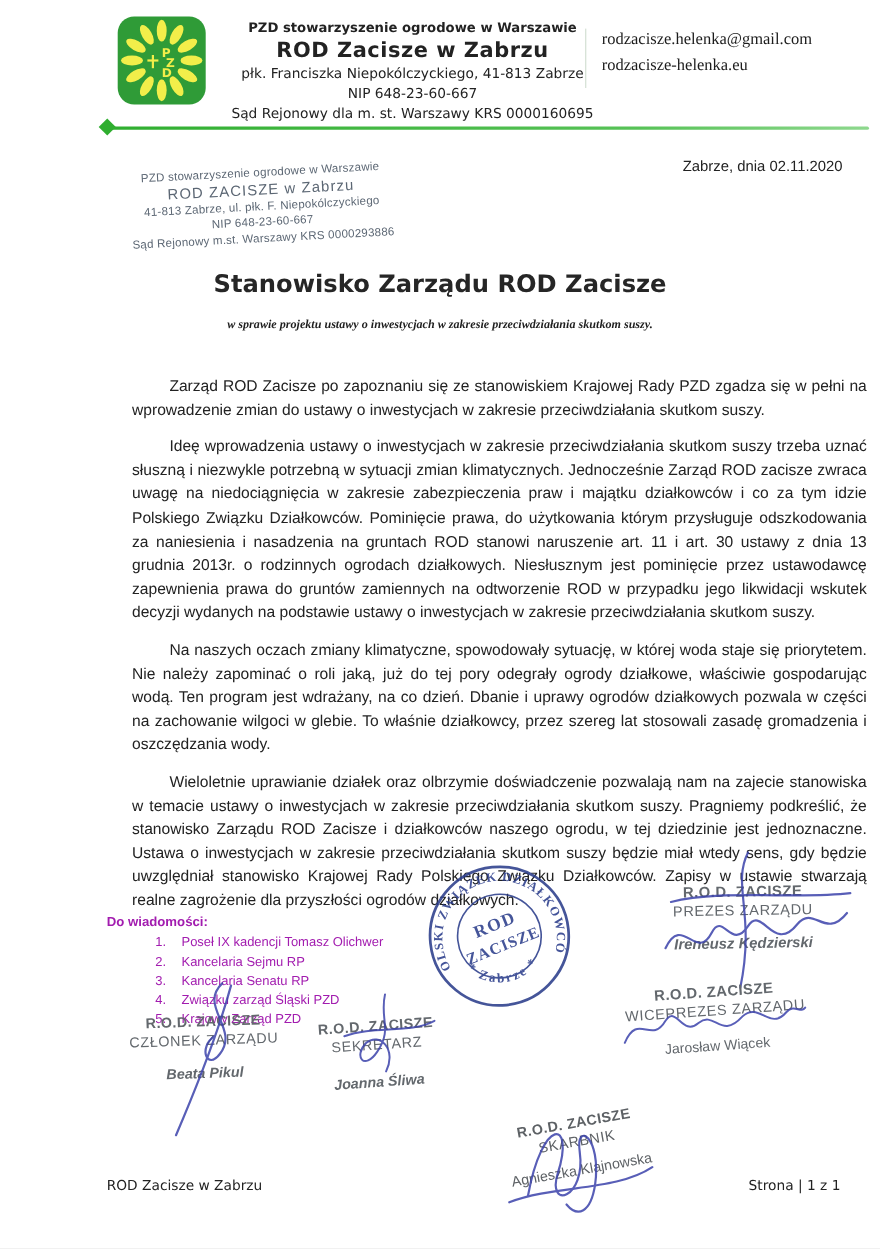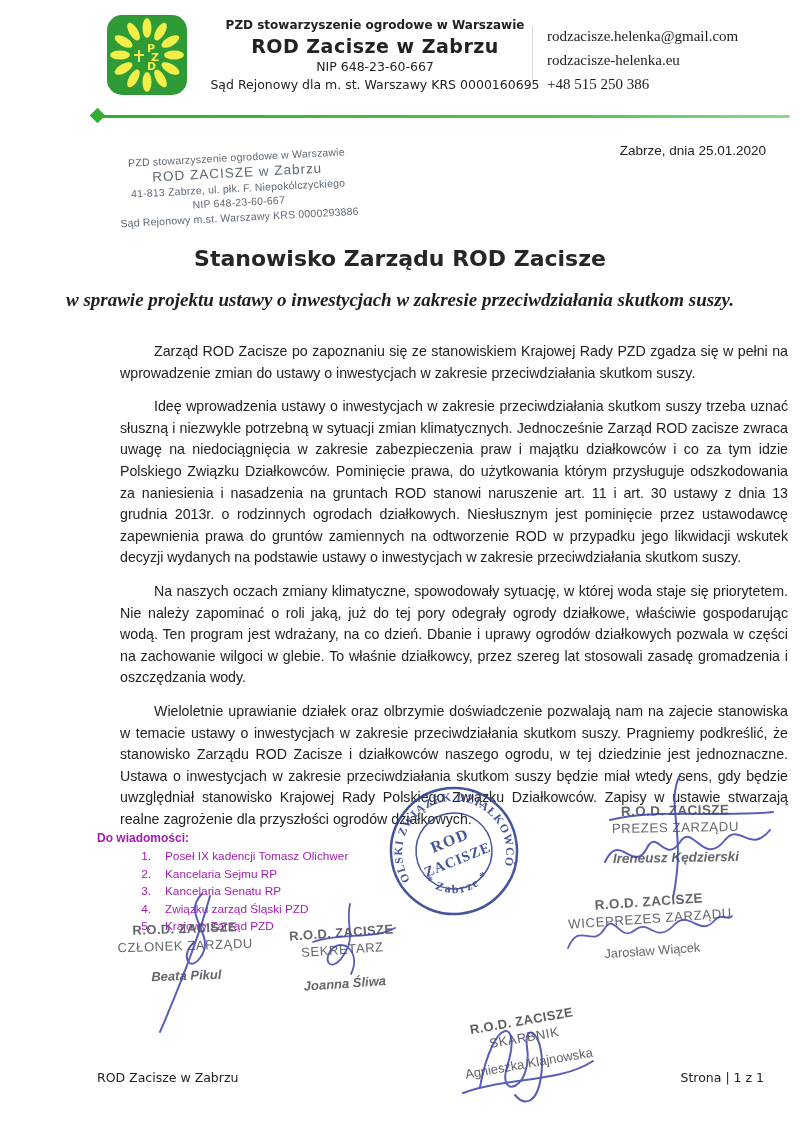--- a/index.html
+++ b/index.html
@@ -39,21 +39,21 @@
   }
   .hdr-stamp .s-org{font-size:13.5px; letter-spacing:1px; line-height:16px;}
   
   .date-line{position:absolute; left:520px; top:143px; width:246px; text-align:right; font-size:13.5px; color:#222;}
   .doc-title{
     position:absolute; left:0; top:246px; width:100%; text-align:center;
     font-family:"DejaVu Sans", sans-serif; font-weight:bold; font-size:22px; color:#262626;
   }
   .doc-subtitle{
     position:absolute; left:0; top:289px; width:100%; text-align:center;
-    font-family:"Liberation Serif", serif; font-style:italic; font-weight:bold; font-size:19px; color:#1e1e1e;
+    font-family:"Liberation Serif", serif; font-style:italic; font-weight:bold; font-size:11px; color:#1e1e1e;
   }
   
   .body-text{position:absolute; left:97px; top:341px; width:668px;margin-left:23px;}
   .body-text p{
     margin:0 0 12px 0; text-indent:34px; text-align:justify;
     font-size:14.2px; line-height:21.6px; color:#222;
   }
   
   .dist{position:absolute; left:97px; top:831px; width:320px; font-size:12px; color:#a21caf;}
   .dist-label{font-weight:bold; margin-bottom:3px; font-size:12px;}
@@ -100,44 +100,44 @@
         <text x="41" y="56">D</text>
         <rect x="32" y="36" width="2" height="12"></rect>
         <rect x="28" y="40" width="10" height="2"></rect>
       </g>
     </svg>
   </div>
 
   <div class="lh-center">
     <div class="lh-line1">PZD stowarzyszenie ogrodowe w Warszawie</div>
     <div class="lh-org">ROD Zacisze w Zabrzu</div>
+    <div class="lh-sub">płk. Franciszka Niepokólczyckiego, 41-813 Zabrze</div>
     <div class="lh-sub">NIP 648-23-60-667</div>
     <div class="lh-sub">Sąd Rejonowy dla m. st. Warszawy KRS 0000160695</div>
   </div>
 
   <div class="lh-divider"></div>
 
   <div class="lh-contact">
     <div>rodzacisze.helenka@gmail.com</div>
     <div>rodzacisze-helenka.eu</div>
-    <div>+48 515 250 386</div>
   </div>
 
   <div class="rule-diamond"></div>
   <div class="rule-green"></div>
 
   <div class="hdr-stamp">
     <div>PZD stowarzyszenie ogrodowe w Warszawie</div>
     <div class="s-org">ROD ZACISZE w Zabrzu</div>
     <div>41-813 Zabrze, ul. płk. F. Niepokólczyckiego</div>
     <div>NIP 648-23-60-667</div>
     <div>Sąd Rejonowy m.st. Warszawy KRS 0000293886</div>
   </div>
 
-  <div class="date-line">Zabrze, dnia 25.01.2020</div>
+  <div class="date-line">Zabrze, dnia 02.11.2020</div>
 
   <div class="doc-title">Stanowisko Zarządu ROD Zacisze</div>
   <div class="doc-subtitle">w sprawie projektu ustawy o inwestycjach w zakresie przeciwdziałania skutkom suszy.</div>
 
   <div class="body-text">
     <p>Zarząd ROD Zacisze po zapoznaniu się ze stanowiskiem Krajowej Rady PZD zgadza się w pełni na wprowadzenie zmian do ustawy o inwestycjach w zakresie przeciwdziałania skutkom suszy.</p>
     <p>Ideę wprowadzenia ustawy o inwestycjach w zakresie przeciwdziałania skutkom suszy trzeba uznać słuszną i niezwykle potrzebną w sytuacji zmian klimatycznych. Jednocześnie Zarząd ROD zacisze zwraca uwagę na niedociągnięcia w zakresie zabezpieczenia praw i majątku działkowców i co za tym idzie Polskiego Związku Działkowców. Pominięcie prawa, do użytkowania którym przysługuje odszkodowania za naniesienia i nasadzenia na gruntach ROD stanowi naruszenie art. 11 i art. 30 ustawy z dnia 13 grudnia 2013r. o rodzinnych ogrodach działkowych. Niesłusznym jest pominięcie przez ustawodawcę zapewnienia prawa do gruntów zamiennych na odtworzenie ROD w przypadku jego likwidacji wskutek decyzji wydanych na podstawie ustawy o inwestycjach w zakresie przeciwdziałania skutkom suszy.</p>
     <p>Na naszych oczach zmiany klimatyczne, spowodowały sytuację, w której woda staje się priorytetem. Nie należy zapominać o roli jaką, już do tej pory odegrały ogrody działkowe, właściwie gospodarując wodą. Ten program jest wdrażany, na co dzień. Dbanie i uprawy ogrodów działkowych pozwala w części na zachowanie wilgoci w glebie. To właśnie działkowcy, przez szereg lat stosowali zasadę gromadzenia i oszczędzania wody.</p>
     <p>Wieloletnie uprawianie działek oraz olbrzymie doświadczenie pozwalają nam na zajecie stanowiska w temacie ustawy o inwestycjach w zakresie przeciwdziałania skutkom suszy. Pragniemy podkreślić, że stanowisko Zarządu ROD Zacisze i działkowców naszego ogrodu, w tej dziedzinie jest jednoznaczne. Ustawa o inwestycjach w zakresie przeciwdziałania skutkom suszy będzie miał wtedy sens, gdy będzie uwzględniał stanowisko Krajowej Rady Polskiego Związku Działkowców. Zapisy w ustawie stwarzają realne zagrożenie dla przyszłości ogrodów działkowych.</p>
   </div>

